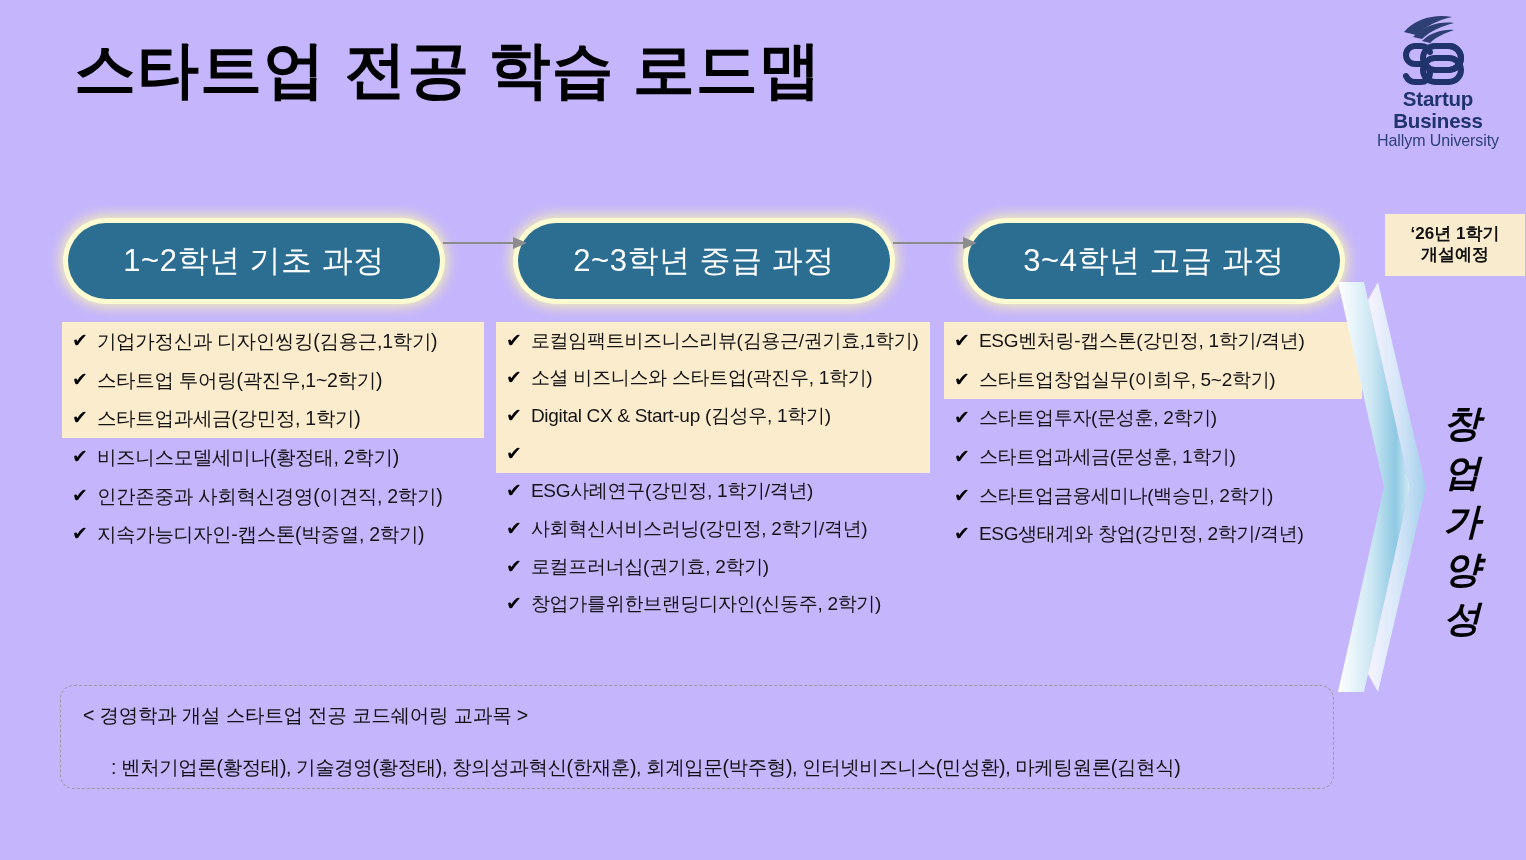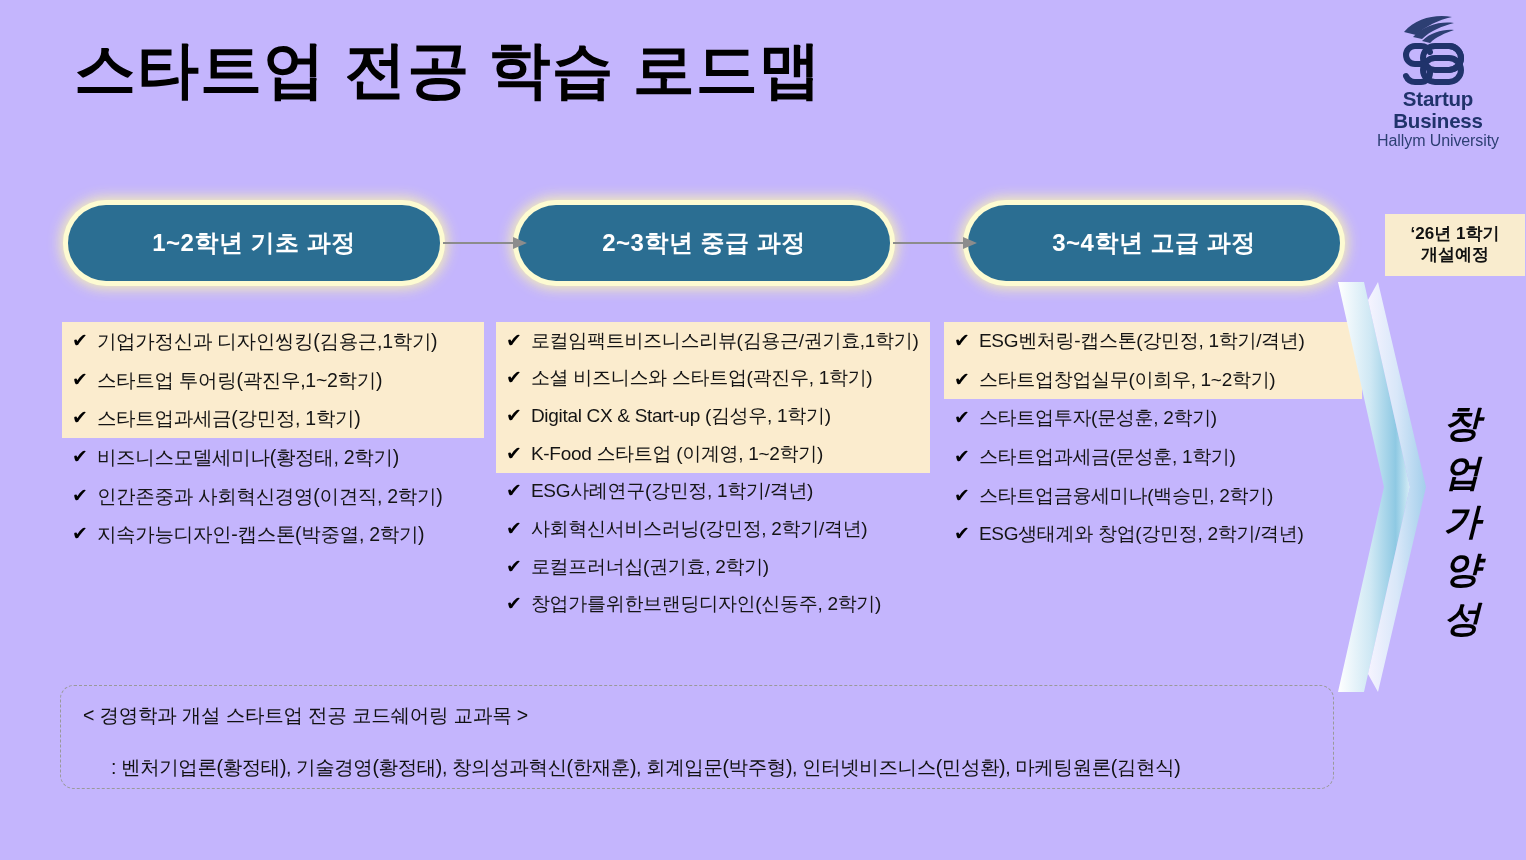--- a/index.html
+++ b/index.html
@@ -60,30 +60,30 @@
     font-size: 16px;
     font-weight: normal;
     color: #2d3f73;
     letter-spacing: -0.1px;
     line-height: 1.2;
   }
 
   
   .stage-pill {
     position: absolute;
-    top: 205px;
+    top: 223px;
     height: 76px;
     border-radius: 38px;
     background: #2b6e92;
     color: #ffffff;
     display: flex;
     align-items: center;
     justify-content: center;
-    font-size: 24px;
-    font-weight: bold;
+    font-size: 31px;
+    font-weight: normal;
     letter-spacing: 0.5px;
     box-shadow: 0 0 0 5px #fdfbd2, 0 0 14px 7px rgba(253,248,170,0.95);
   }
   #stage-0 { left: 68px;  width: 372px; }
   #stage-1 { left: 518px; width: 372px; }
   #stage-2 { left: 968px; width: 372px; }
 
   
   .stage-arrow {
     position: absolute;
@@ -289,21 +289,20 @@
       <div class="course-item highlight">
         <span class="check">✔</span>
         <span class="label">소셜 비즈니스와 스타트업(곽진우, 1학기)</span>
       </div>
       <div class="course-item highlight">
         <span class="check">✔</span>
         <span class="label">Digital CX &amp; Start-up (김성우, 1학기)</span>
       </div>
       <div class="course-item highlight">
         <span class="check">✔</span>
-        <span class="label">K-Food 스타트업 (이계영, 1~2학기)</span>
       </div>
       <div class="course-item">
         <span class="check">✔</span>
         <span class="label">ESG사례연구(강민정,  1학기/격년)</span>
       </div>
       <div class="course-item">
         <span class="check">✔</span>
         <span class="label">사회혁신서비스러닝(강민정, 2학기/격년)</span>
       </div>
       <div class="course-item">
@@ -315,21 +314,21 @@
         <span class="label">창업가를위한브랜딩디자인(신동주, 2학기)</span>
       </div>
     </div>
   <div class="course-col" id="col-2">
       <div class="course-item highlight">
         <span class="check">✔</span>
         <span class="label">ESG벤처링-캡스톤(강민정, 1학기/격년)</span>
       </div>
       <div class="course-item highlight">
         <span class="check">✔</span>
-        <span class="label">스타트업창업실무(이희우,  1~2학기)</span>
+        <span class="label">스타트업창업실무(이희우,  5~2학기)</span>
       </div>
       <div class="course-item">
         <span class="check">✔</span>
         <span class="label">스타트업투자(문성훈, 2학기)</span>
       </div>
       <div class="course-item">
         <span class="check">✔</span>
         <span class="label">스타트업과세금(문성훈, 1학기)</span>
       </div>
       <div class="course-item">

